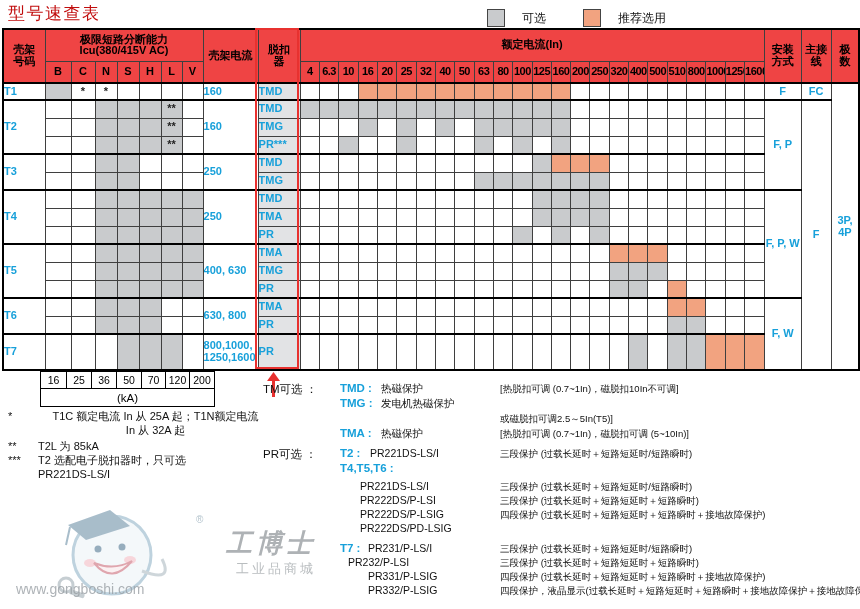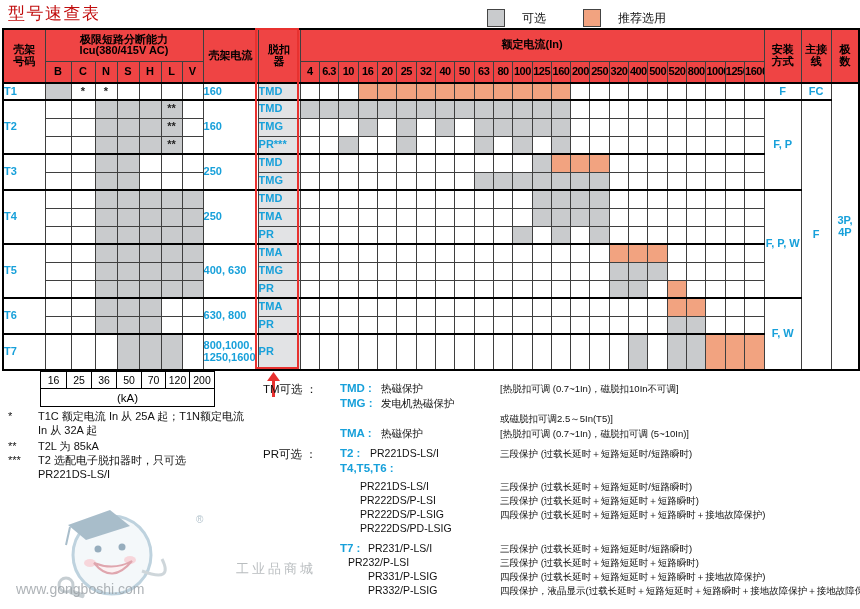--- a/index.html
+++ b/index.html
@@ -150,21 +150,21 @@
           <td class="h-num">63</td>
           <td class="h-num">80</td>
           <td class="h-num">100</td>
           <td class="h-num">125</td>
           <td class="h-num">160</td>
           <td class="h-num">200</td>
           <td class="h-num">250</td>
           <td class="h-num">320</td>
           <td class="h-num">400</td>
           <td class="h-num">500</td>
-          <td class="h-num">520</td>
+          <td class="h-num">510</td>
           <td class="h-num">800</td>
           <td class="h-num">1000</td>
           <td class="h-num">1250</td>
           <td class="h-num">1600</td>
         </tr>
       </thead>
       <tbody>
         <tr class="gstart" style="height: 17px;">
           <td class="c-frame" rowspan="1">T1</td>
           <td class="c-icu opt"></td>
@@ -717,21 +717,21 @@
         <div class="ka-cell" style="width: 25px;">50</div>
         <div class="ka-cell" style="width: 24px;">70</div>
         <div class="ka-cell" style="width: 24px;">120</div>
         <div class="ka-cell" style="width: 24px;">200</div>
       </div>
       <div class="ka-label">(kA)</div>
     </div>
 
   <div id="footnotes">
       <span class="fn-mark" style="top: 410px;">*</span>
-      <div class="fn" style="left: 38px; top: 410px; width: 235px;">T1C 额定电流 In 从 25A 起；T1N额定电流
+      <div class="fn" style="left: 38px; top: 410px; width: 235px; text-align: center;">T1C 额定电流 In 从 25A 起；T1N额定电流
 In 从 32A 起</div>
       <span class="fn-mark" style="top: 440px;">**</span>
       <div class="fn" style="left: 38px; top: 440px; width: 235px;">T2L 为 85kA</div>
       <span class="fn-mark" style="top: 454px;">***</span>
       <div class="fn" style="left: 38px; top: 454px; width: 235px;">T2 选配电子脱扣器时，只可选
 PR221DS-LS/I</div>
     </div>
 
   <div id="notes">
       <div class="nline" style="top: 382px;">
@@ -804,16 +804,17 @@
       <circle cx="72" cy="42" r="3.5" fill="#7d99ad"></circle>
       <ellipse cx="40" cy="58" rx="6" ry="4" fill="#f6cdd3"></ellipse>
       <ellipse cx="80" cy="55" rx="6" ry="4" fill="#f6cdd3"></ellipse>
       <path d="M44,58 Q62,80 82,56 Q64,66 44,58 Z" fill="#fbeef0" stroke="#d8909b" stroke-width="2"></path>
       <circle cx="16" cy="80" r="7" fill="none" stroke="#b9c2c8" stroke-width="3"></circle>
       <rect x="20" y="84" width="16" height="5" rx="2" fill="#b9c2c8" transform="rotate(18 20 84)"></rect>
       <path d="M92,66 Q124,78 112,54" fill="none" stroke="#c3ccd2" stroke-width="3"></path>
     </svg>
   </div>
   <span class="wm wm-r" style="left:196px;top:514px;">®</span>
+  <div class="wm wm-brand" style="left:226px;top:526px;">工博士</div>
   <div class="wm wm-sub" style="left:236px;top:560px;">工业品商城</div>
   <div class="wm wm-url" style="left:16px;top:581px;">www.gongboshi.com</div>
 
 </div>
 
 </body></html>

